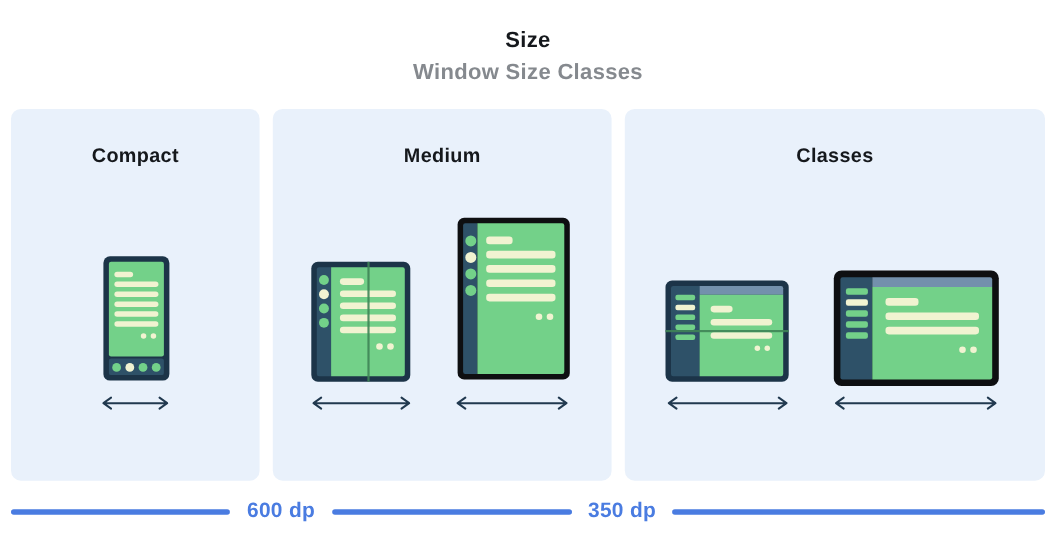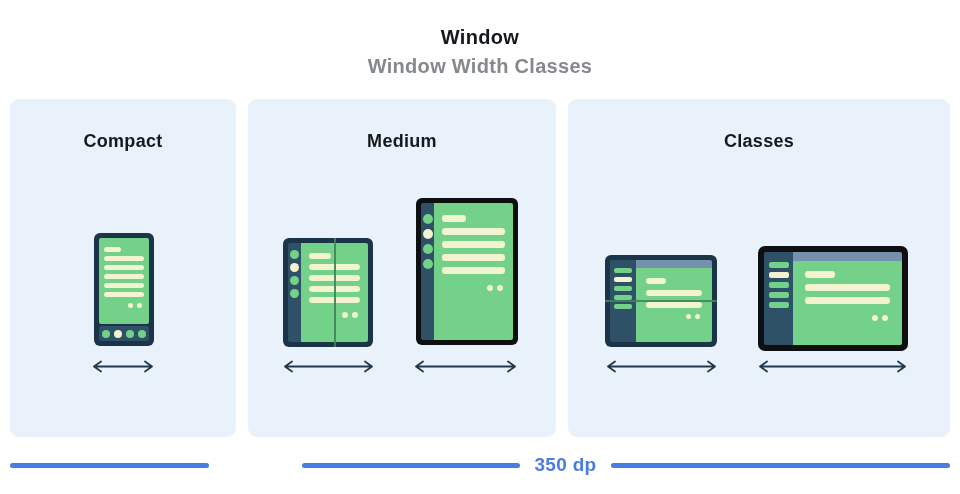--- a/index.html
+++ b/index.html
@@ -114,22 +114,22 @@
   .ruler-label{position:absolute;top:454px;font-size:19px;font-weight:bold;
     color:var(--accent-blue,#4a7ce1);text-align:center;letter-spacing:.3px;}
   #label-600{left:209px;width:93px;}
   #label-840{left:520px;width:91px;}
 </style>
 </head>
 <body>
 
 <div class="canvas">
 
-  <div class="fig-title">Window</div>
-  <div class="fig-subtitle">Window Width Classes</div>
+  <div class="fig-title">Size</div>
+  <div class="fig-subtitle">Window Size Classes</div>
 
   <section class="panel" id="panel-medium">
     <h2 class="panel-label">Medium</h2>
 
     <div class="device foldable">
       <div class="rail">
         <i class="nav-dot"></i>
         <i class="nav-dot active"></i>
         <i class="nav-dot"></i>
         <i class="nav-dot"></i>
@@ -255,17 +255,18 @@
 
     <svg class="arrow" id="arrow-fold-landscape" width="113" height="13" viewBox="0 0 113 13">
       <path d="M3,6.5 L110,6.5 M10,1.5 L3,6.5 L10,11.5 M103,1.5 L110,6.5 L103,11.5"></path>
     </svg>
     <svg class="arrow" id="arrow-tablet-landscape" width="151" height="13" viewBox="0 0 151 13">
       <path d="M3,6.5 L148,6.5 M10,1.5 L3,6.5 L10,11.5 M141,1.5 L148,6.5 L141,11.5"></path>
     </svg>
   </section>
 
   <div class="ruler-seg" id="seg-1"></div>
+  <div class="ruler-label" id="label-600">600 dp</div>
   <div class="ruler-seg" id="seg-2"></div>
   <div class="ruler-label" id="label-840">350 dp</div>
   <div class="ruler-seg" id="seg-3"></div>
 
 </div>
 
 </body></html>

